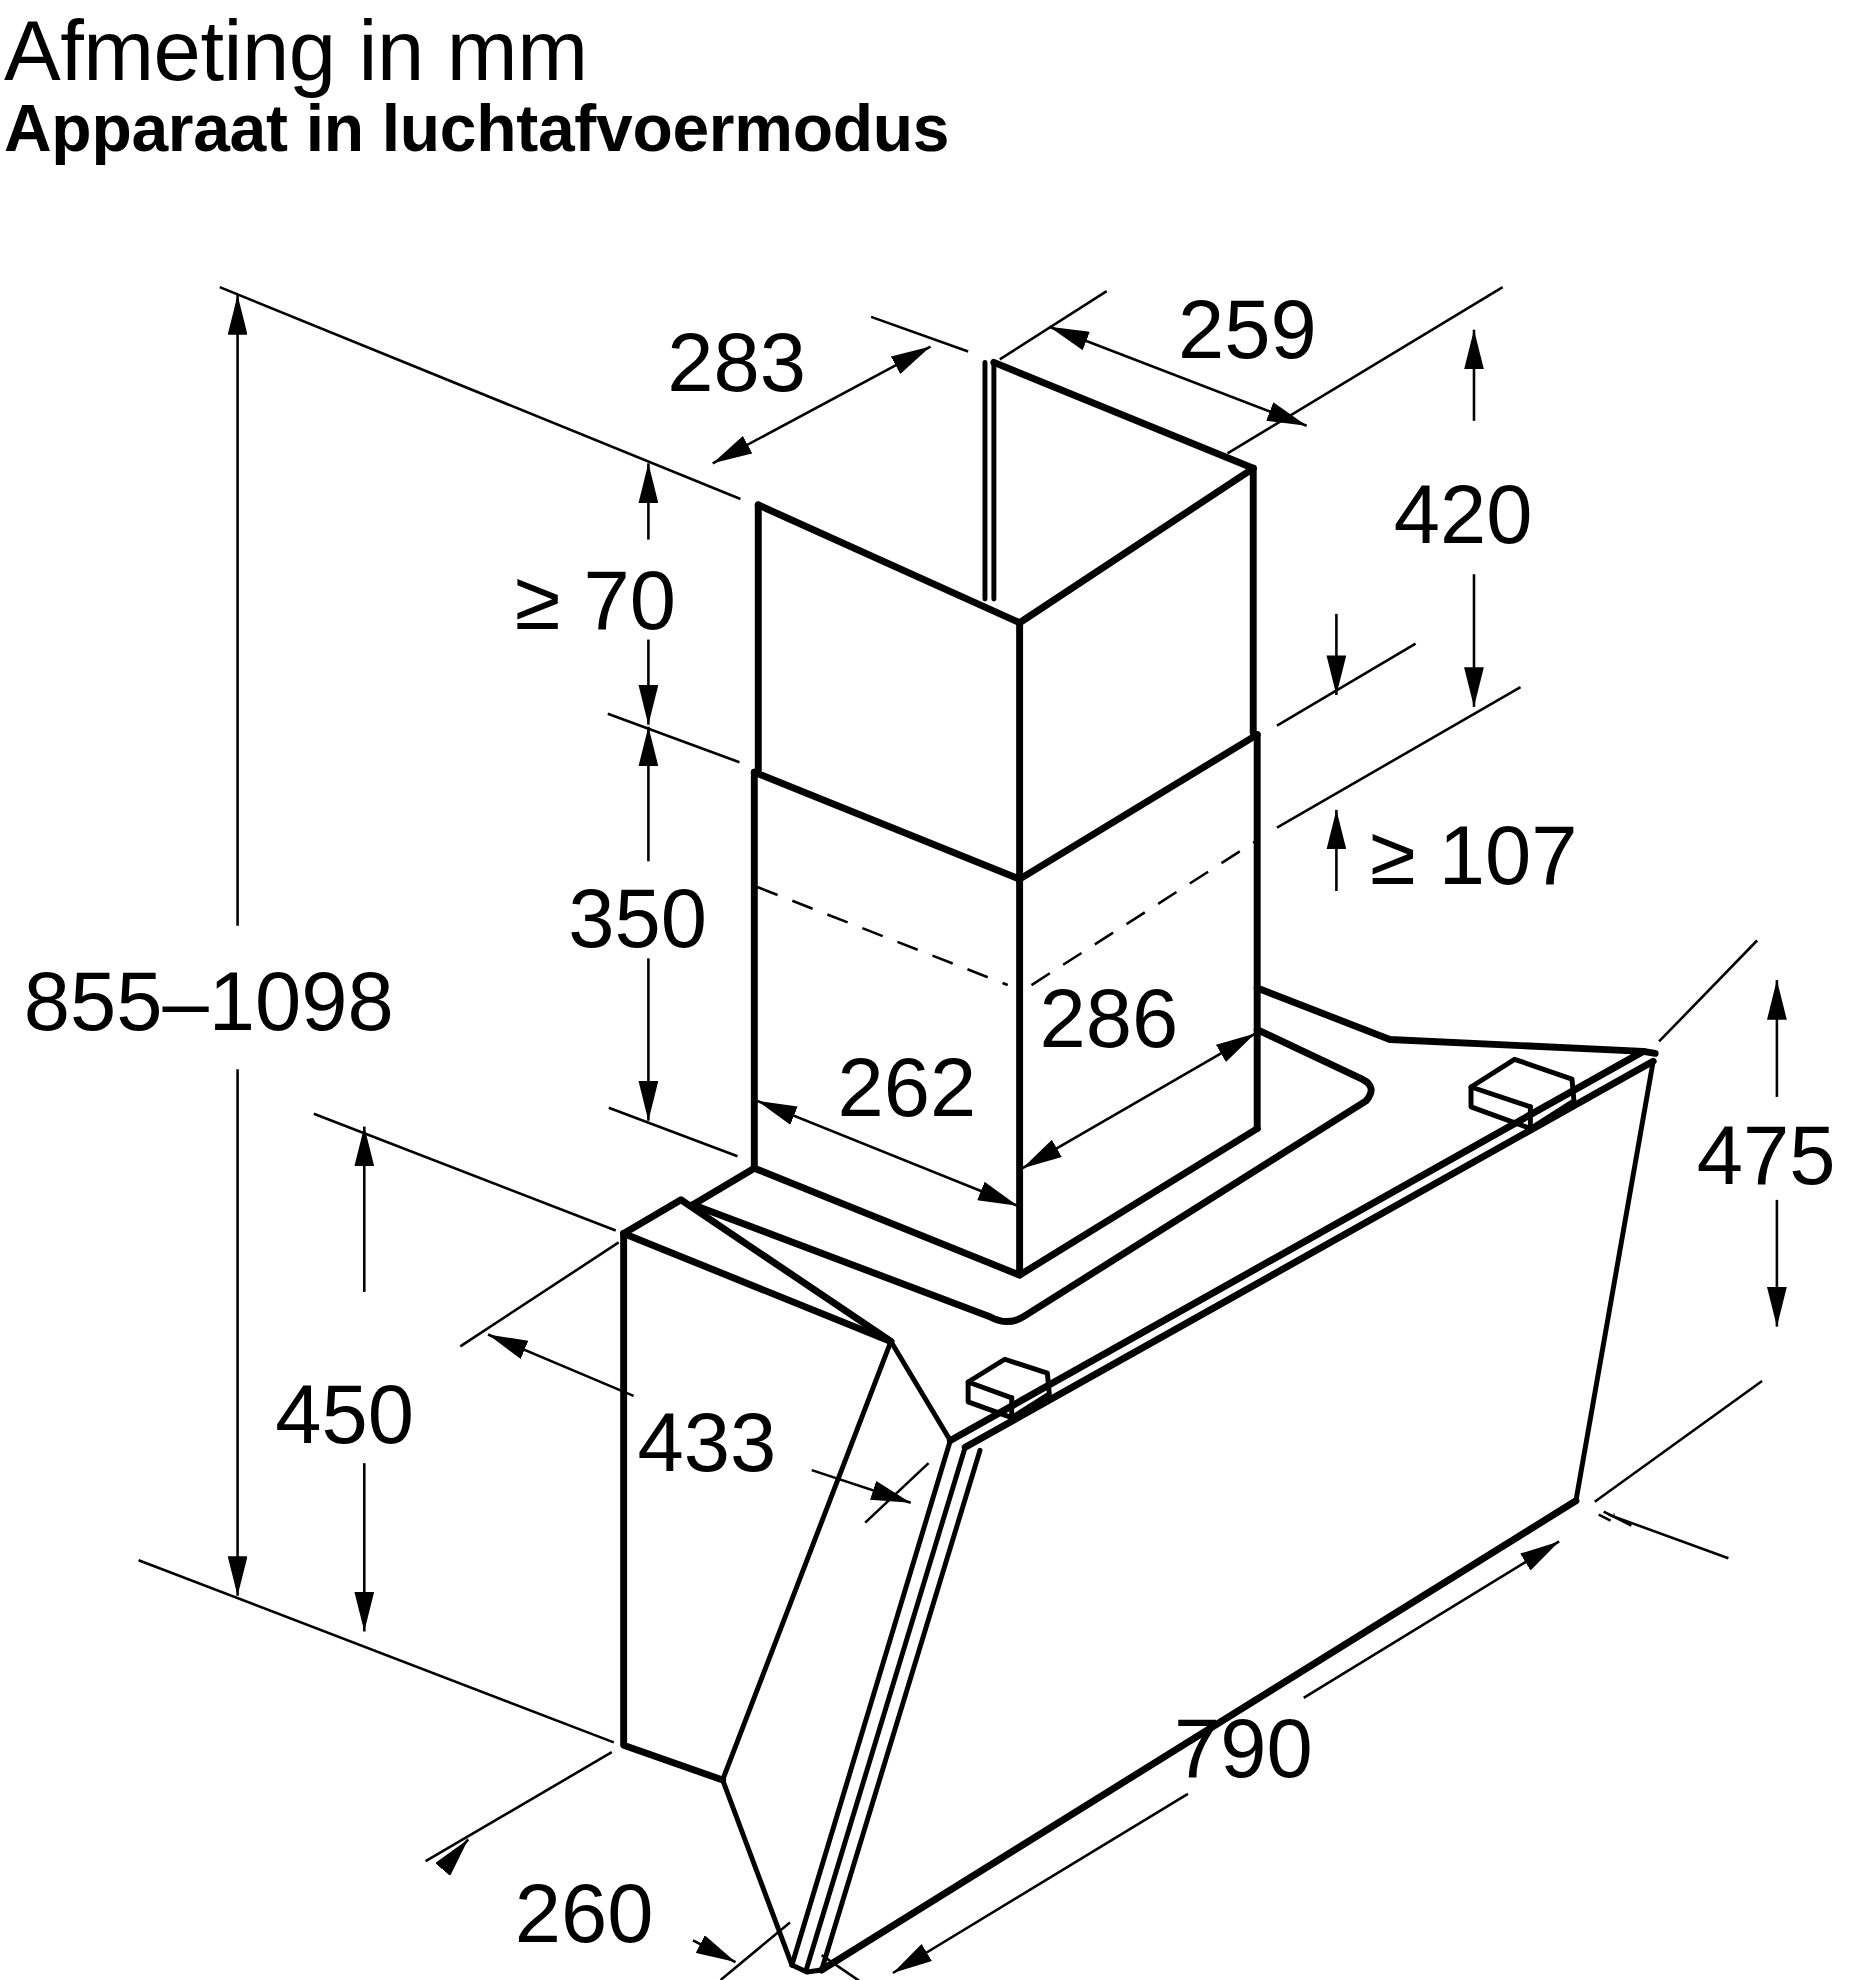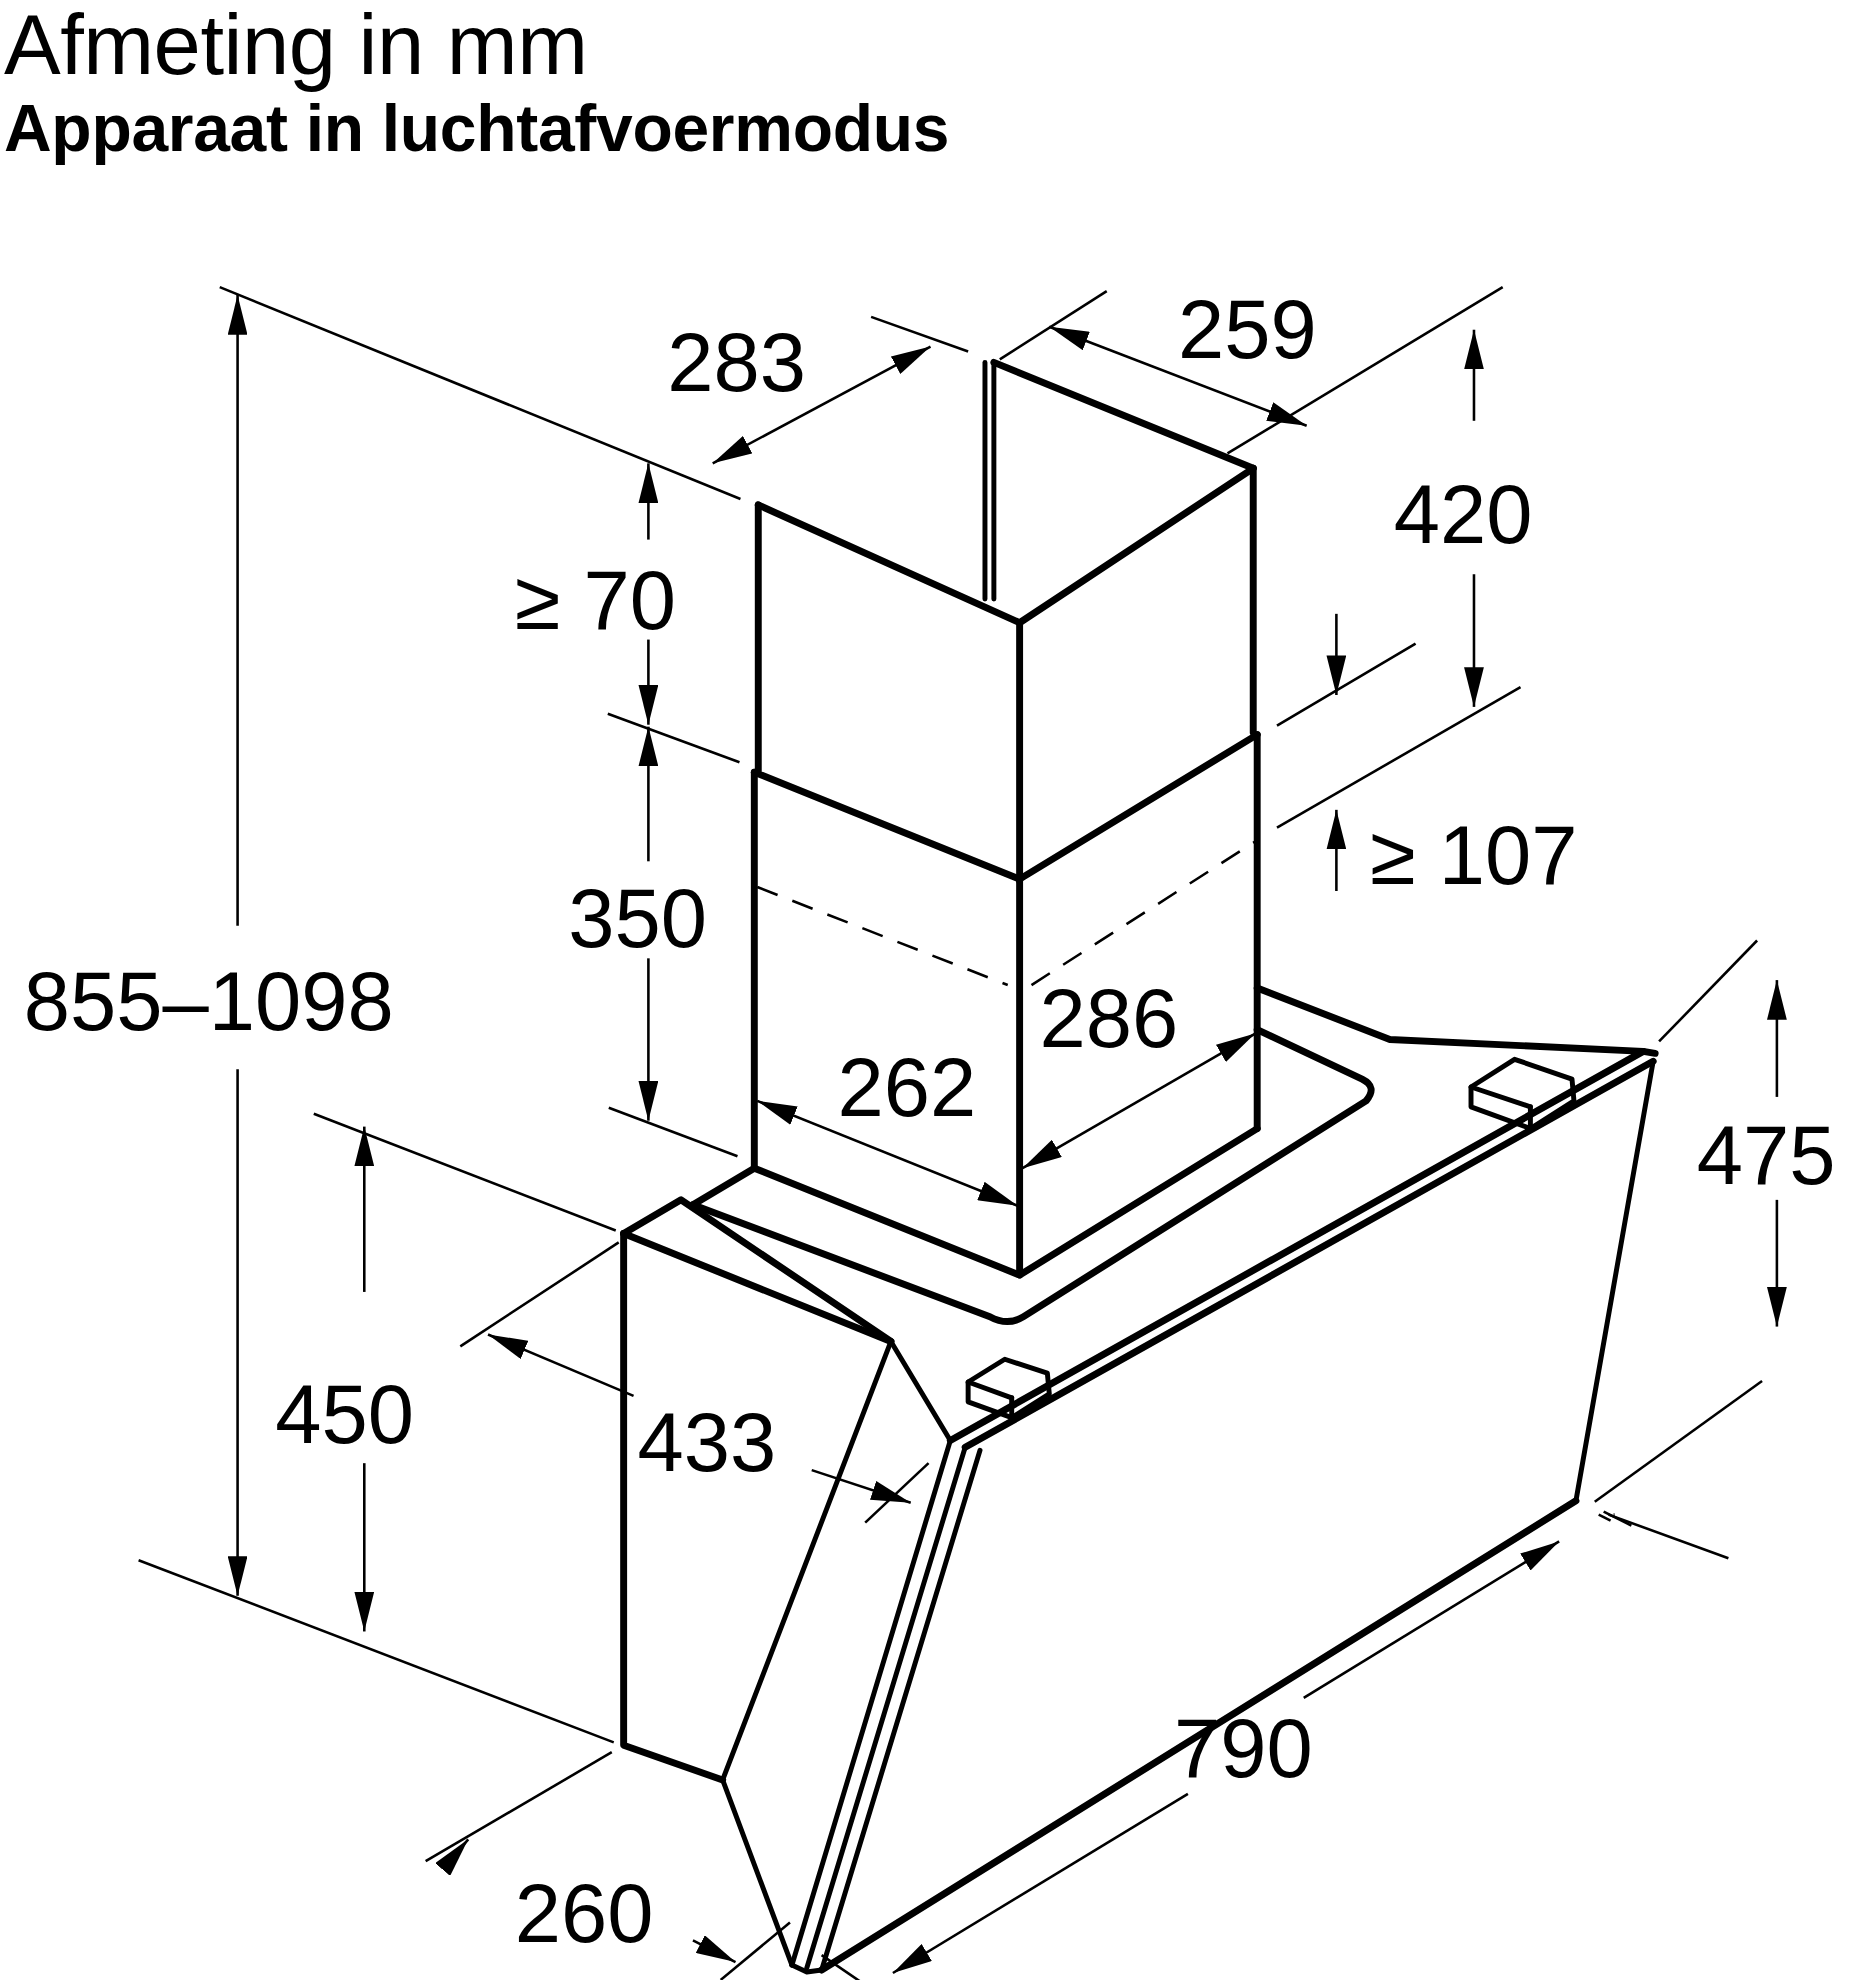--- a/index.html
+++ b/index.html
@@ -1,19 +1,19 @@
 <!DOCTYPE html>
 <html><head>
 <meta charset="utf-8">
 <style>
   html, body { margin: 0; padding: 0; background: #ffffff; }
   body { width: 1865px; height: 1980px; position: relative; overflow: hidden;
          font-family: "Liberation Sans", sans-serif; color: #000; }
   .title-line { position: absolute; left: 4px; margin: 0; white-space: nowrap; line-height: 1; }
-  #title-1 { top: 2px; font-size: 85px; font-weight: 400; letter-spacing: -0.5px; }
+  #title-1 { top: 8px; font-size: 85px; font-weight: 400; letter-spacing: -0.5px; }
   #title-2 { top: 95px; font-size: 66px; font-weight: 700; letter-spacing: -0.3px; }
   svg#drawing { position: absolute; left: 0; top: 0; }
   .dim-label { font-family: "Liberation Sans", sans-serif; font-size: 84px; fill: #000; }
   .thick { stroke: #000; stroke-width: 7; fill: none; stroke-linejoin: round; stroke-linecap: round; }
   .mid { stroke: #000; stroke-width: 5; fill: none; stroke-linejoin: round; stroke-linecap: round; }
   .thin { stroke: #000; stroke-width: 2.6; fill: none; stroke-linecap: butt; }
   .dash { stroke: #000; stroke-width: 2.6; fill: none; stroke-dasharray: 22 16; }
 </style>
 </head>
 <body>

